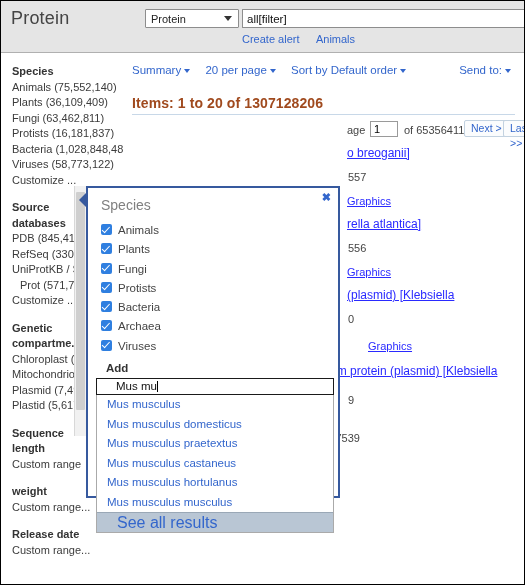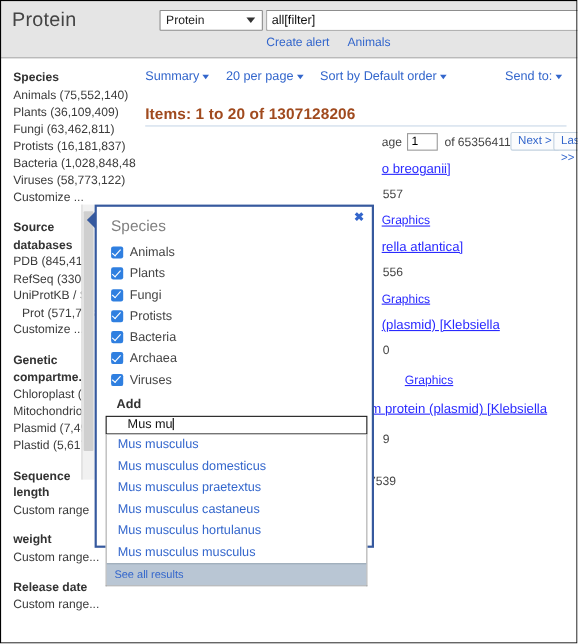--- a/index.html
+++ b/index.html
@@ -402,22 +402,22 @@
     line-height: 19.5px;
     padding-left: 10px;
     font-size: 11.5px;
     color: #36c;
     cursor: pointer;
     white-space: nowrap;
   }
   .suggest-all {
     height: 19px;
     line-height: 19px;
-    padding-left: 7px;
-    font-size: 10px;
+    padding-left: 20px;
+    font-size: 16px;
     color: #36c;
     background: #b9c6d4;
     border-top: 1px solid #9aa8b6;
     cursor: pointer;
   }
 
   
   .popup-scroll {
     position: absolute;
     left: 74px;

